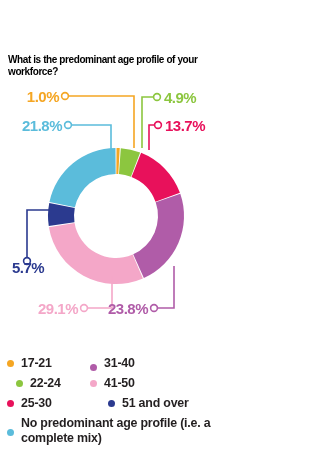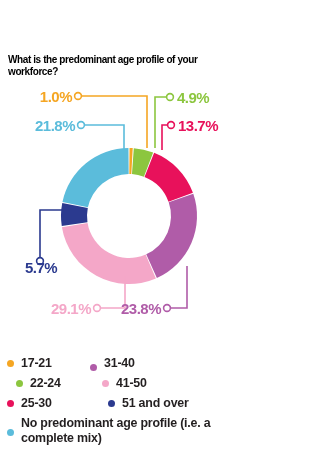--- a/index.html
+++ b/index.html
@@ -11,21 +11,21 @@
     position:relative;
   }
   #page{position:relative;width:225px;height:460px;}
 
   .title{
     position:absolute;left:8px;top:6px;width:212px;
     font-size:10px;font-weight:bold;line-height:1.24;
     color:#000000;letter-spacing:-0.4px;margin-top:48px;
   }
 
-  .chart-area{position:absolute;left:15px;top:80px;width:225px;height:262px;}
+  .chart-area{position:absolute;left:2px;top:80px;width:225px;height:262px;}
   .chart-svg{display:block;}
 
   .legend{position:absolute;left:0;top:348px;width:225px;height:112px;}
   .lg-row{position:absolute;display:flex;align-items:flex-start;}
   .sw{
     width:7px;height:7px;border-radius:50%;
     flex:0 0 auto;margin-top:4px;
   }
   .lg-txt{
     margin-left:7px;font-size:12.4px;color:#231f20;
@@ -113,21 +113,21 @@
       <span class="lg-txt">22-24</span>
     </div>
     <div class="lg-row" style="left:7px;top:48px;">
       <span class="sw" style="background: rgb(232, 17, 91);"></span>
       <span class="lg-txt">25-30</span>
     </div>
     <div class="lg-row" style="left:90px;top:8px;align-items:flex-end;">
       <span class="sw" style="background: rgb(176, 92, 168);"></span>
       <span class="lg-txt">31-40</span>
     </div>
-    <div class="lg-row" style="left:102px;top:28px;">
+    <div class="lg-row" style="left:90px;top:28px;">
       <span class="sw" style="background: rgb(244, 167, 200);"></span>
       <span class="lg-txt">41-50</span>
     </div>
     <div class="lg-row" style="left:108px;top:48px;">
       <span class="sw" style="background: rgb(43, 58, 143);"></span>
       <span class="lg-txt">51 and over</span>
     </div>
     <div class="lg-row" style="left:7px;top:68px;align-items:center;">
       <span class="sw" style="background: rgb(91, 188, 219);"></span>
       <span class="lg-txt wrapme">No predominant age profile (i.e. a complete mix)</span>

